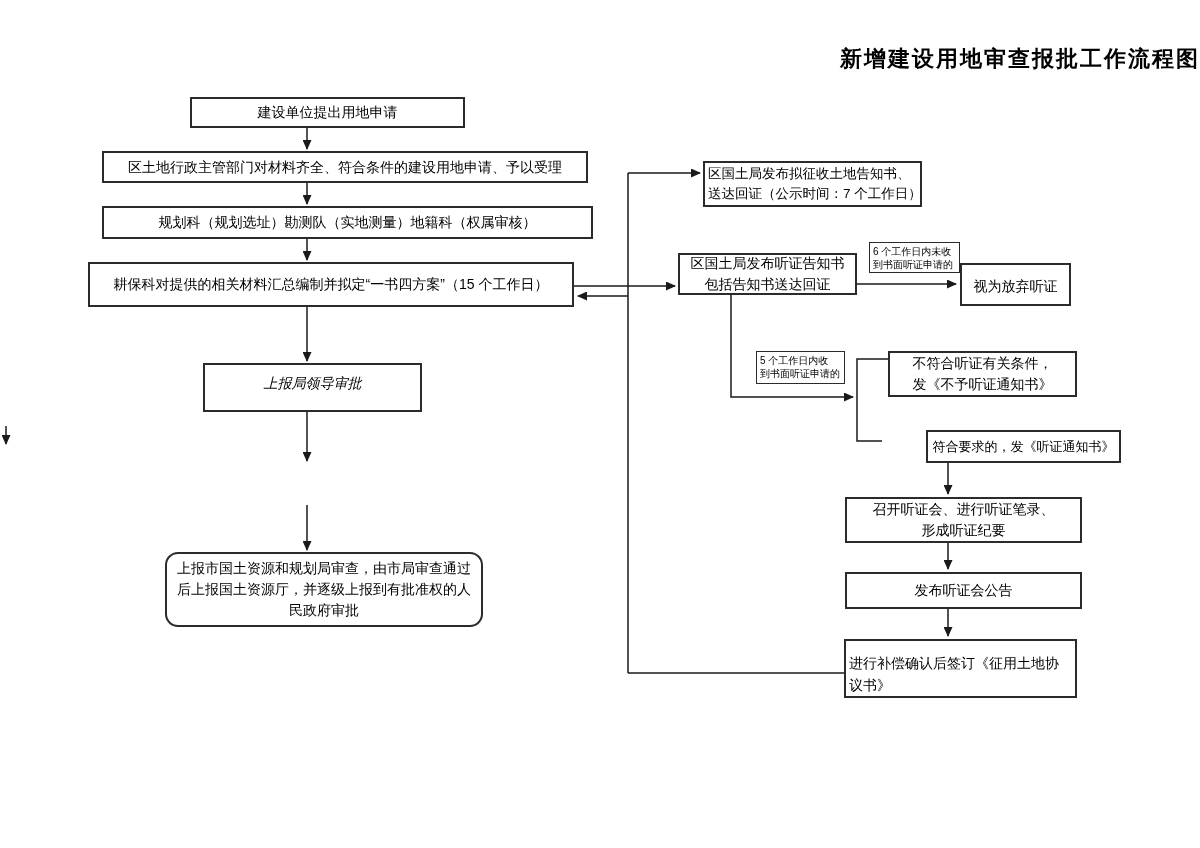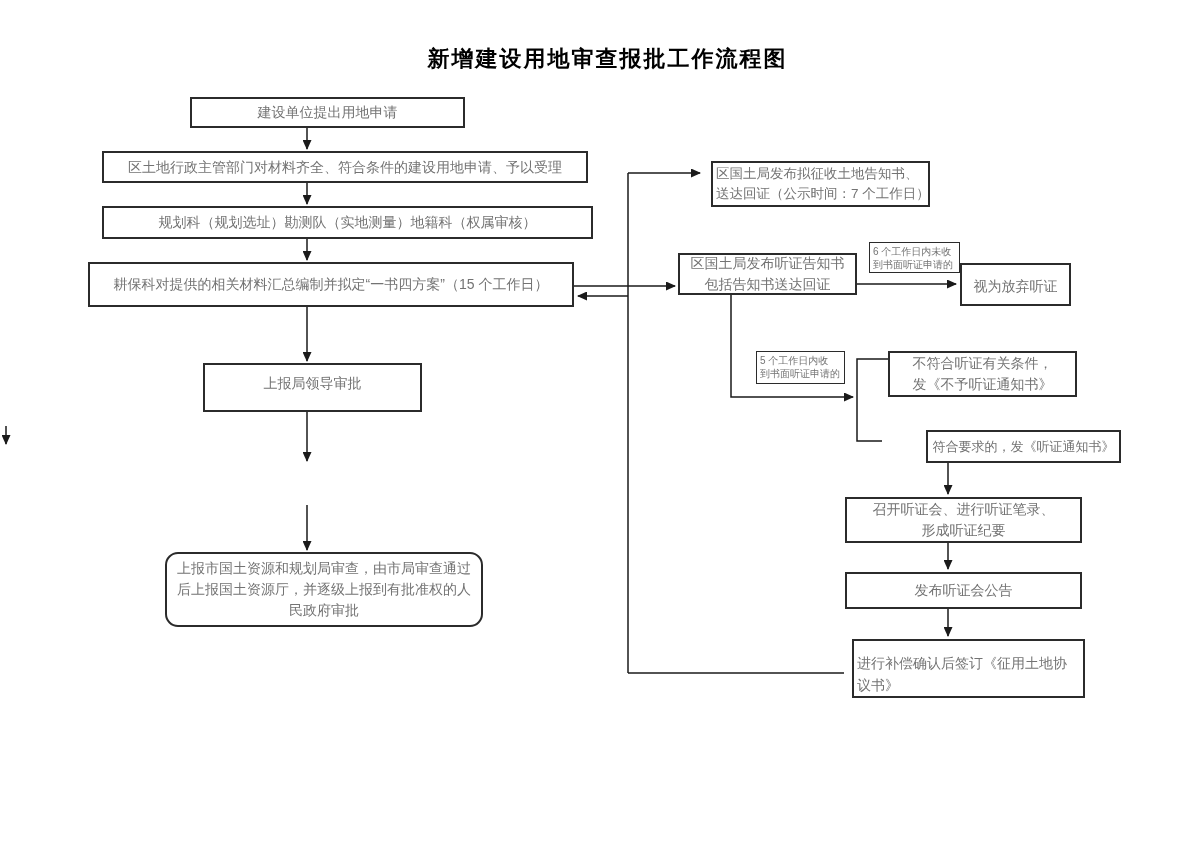--- a/index.html
+++ b/index.html
@@ -8,42 +8,42 @@
     width: 1200px;
     height: 848px;
     background: #ffffff;
     font-family: "Liberation Sans", "DejaVu Sans", sans-serif;
     color: #000000;
     overflow: hidden;
   }
   .title {
     position: absolute;
     left: 15px; right: 0; top: 44px;
-    text-align: center;
+    text-align: right;
     font-family: "Liberation Serif", "DejaVu Serif", serif;
     font-weight: bold;
     font-size: 22px;
     letter-spacing: 2px;
   }
   .node {
     position: absolute;
     box-sizing: border-box;
     border: 2px solid #2b2b2b;
     background: #ffffff;
     display: flex;
     align-items: center;
     justify-content: center;
     text-align: center;
     font-size: 14px;
     line-height: 1.5;
     white-space: pre;
-    color: #737373;
+    color: #000000;
   }
-  .left   { justify-content: flex-start; text-align: left; padding-left: 3px; margin-left: 8px; }
-  .top    { align-items: flex-start; padding-top: 8px; }
+  .left   { justify-content: flex-start; text-align: left; padding-left: 3px; }
+  .top    { align-items: flex-start; padding-top: 8px; font-style: italic; }
   .top2   { align-items: flex-start; padding-top: 11px; }
   .f13    { font-size: 13px; }
   .f135   { font-size: 13.5px; }
   .lh16   { line-height: 1.6; }
   .note {
     border-width: 1px;
     font-size: 10px;
     line-height: 1.3;
     align-items: flex-start;
     justify-content: flex-start;

